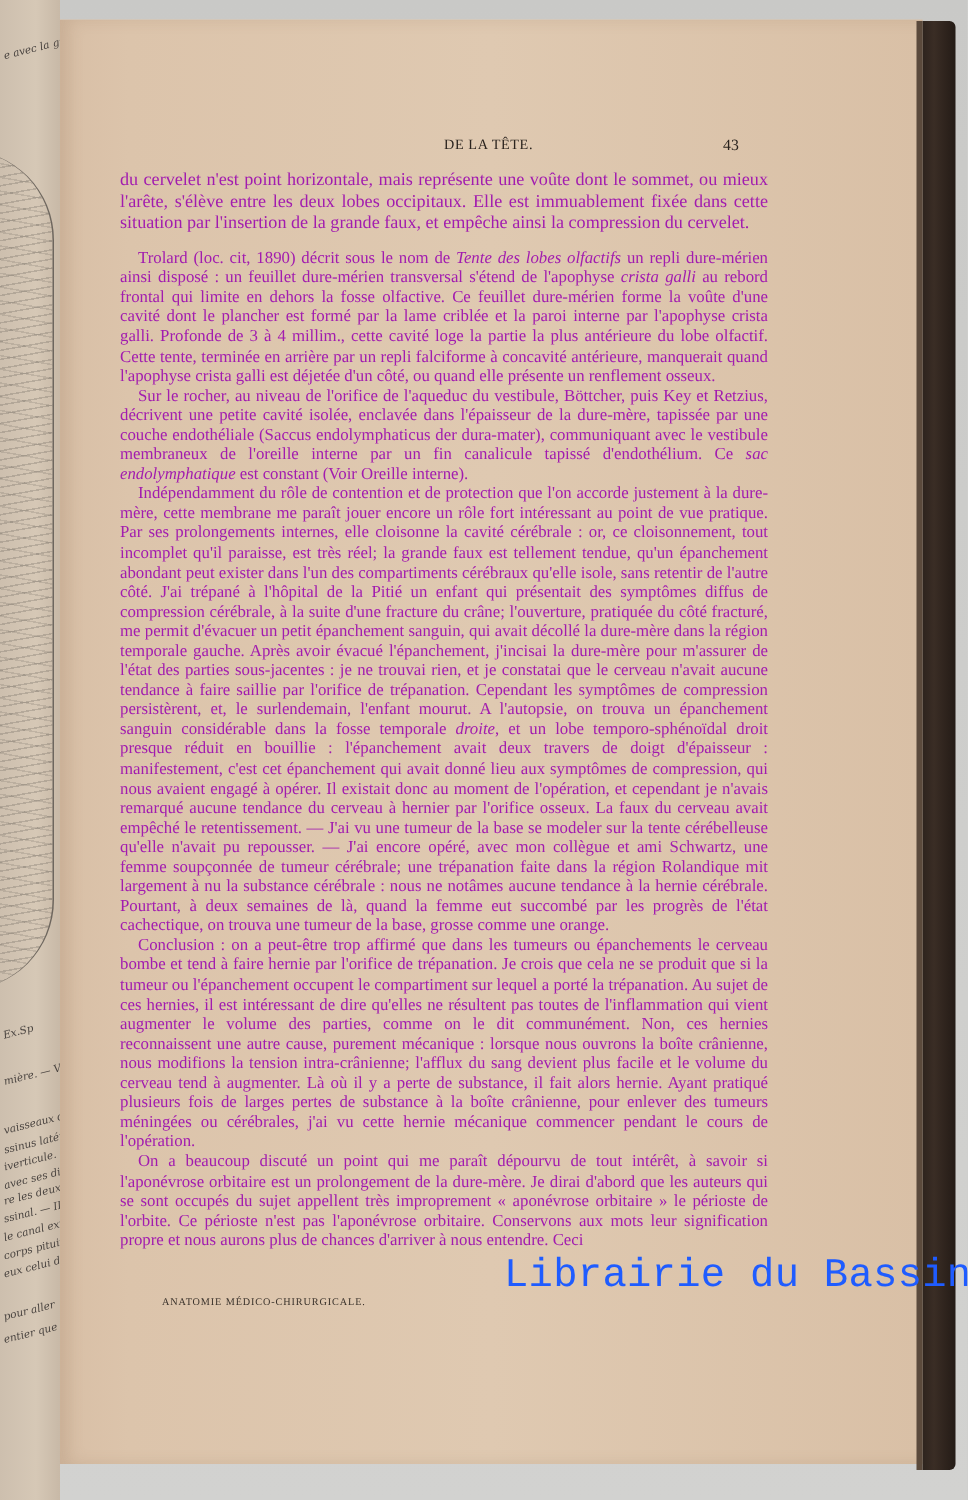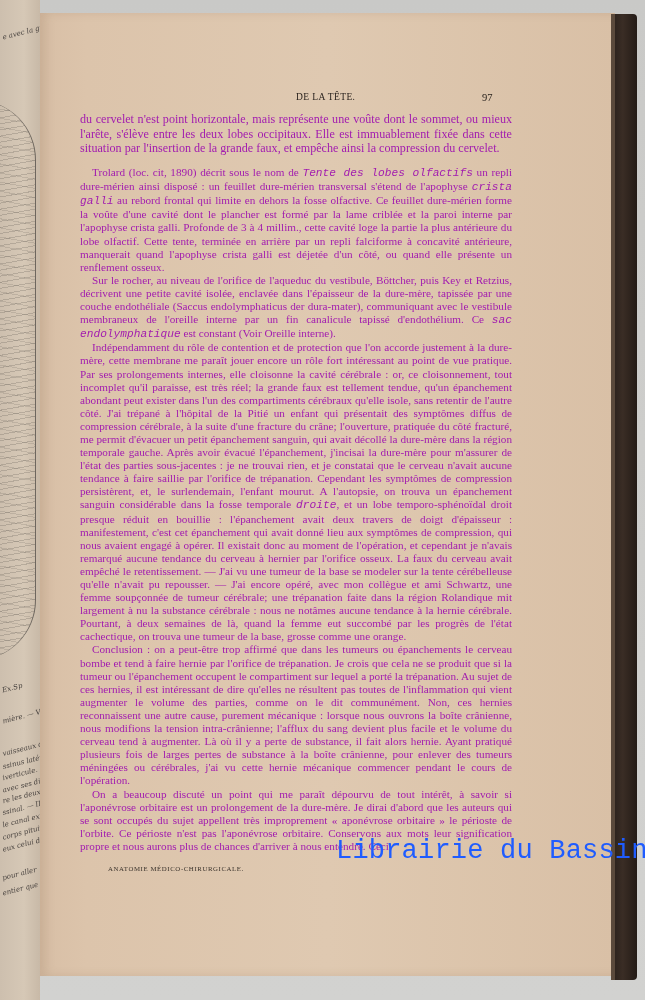--- a/index.html
+++ b/index.html
@@ -12,21 +12,21 @@
   .binding { position:absolute; left:615px; top:14px; width:22px; height:966px; background:linear-gradient(90deg,#2e241e 0%,#3a2d25 35%,#241b16 100%); border-radius:0 4px 4px 0; }
   .binding::after { content:""; position:absolute; left:-4px; top:0; width:4px; height:100%; background:#5b4a3c; }
   .running-head { position:absolute; top:92px; left:40px; width:490px; height:14px; font-family:"Liberation Serif", serif; }
   .running-head .title { position:absolute; left:256px; font-size:9.5px; letter-spacing:0.4px; color:#2a231e; }
   .running-head .pageno { position:absolute; left:442px; font-size:10.5px; color:#2a231e; }
   .body-text { position:absolute; left:80px; top:112px; width:432px; font-family:"Liberation Serif", serif; font-size:12.1px; line-height:14.7px; color:#a21caf; text-align:justify; }
   .body-text p { margin:0; text-indent:0; }
   .body-text p.indent { text-indent:12px; }
   .body-text p.gap { margin-top:10px; }
   .body-text .small { font-size:11.2px; line-height:13.1px; }
-  .body-text em { font-style:italic;font-family:Liberation Mono, monospace; }
+  .body-text em { font-style:italic; }
   .footer-sig { position:absolute; left:108px; top:865px; font-family:"Liberation Serif", serif; font-size:6.8px; letter-spacing:0.6px; color:#3a322b; text-transform:uppercase; }
   .watermark { position:absolute; left:336px; top:836px; font-family:Liberation Mono, monospace; font-size:27px; color:#1f5cff; letter-spacing:0.2px; white-space:nowrap; }
 </style>
 </head>
 <body>
 
 <div class="backdrop"></div>
 
 <div class="prev-page">
   <div class="illus"></div>
@@ -44,21 +44,21 @@
   <span class="frag" style="top:840px">eux celui de l</span>
   <span class="frag" style="top:870px">pour aller</span>
   <span class="frag" style="top:884px">entier que le</span>
 </div>
 
 <div class="page"></div>
 <div class="binding"></div>
 
 <div class="running-head">
   <span class="title">DE LA TÊTE.</span>
-  <span class="pageno">97</span>
+  <span class="pageno">43</span>
 </div>
 
 <div class="body-text">
   <p class="indent" style="text-indent:0">du cervelet n'est point horizontale, mais représente une voûte dont le sommet, ou mieux l'arête, s'élève entre les deux lobes occipitaux. Elle est immuablement fixée dans cette situation par l'insertion de la grande faux, et empêche ainsi la compression du cervelet.</p>
 
   <p class="indent gap small"><span>Trolard (loc. cit, 1890) décrit sous le nom de </span><em>Tente des lobes olfactifs</em><span> un repli dure-mérien ainsi disposé : un feuillet dure-mérien transversal s'étend de l'apophyse </span><em>crista galli</em><span> au rebord frontal qui limite en dehors la fosse olfactive. Ce feuillet dure-mérien forme la voûte d'une cavité dont le plancher est formé par la lame criblée et la paroi interne par l'apophyse crista galli. Profonde de 3 à 4 millim., cette cavité loge la partie la plus antérieure du lobe olfactif. Cette tente, terminée en arrière par un repli falciforme à concavité antérieure, manquerait quand l'apophyse crista galli est déjetée d'un côté, ou quand elle présente un renflement osseux.</span></p>
 
   <p class="indent small"><span>Sur le rocher, au niveau de l'orifice de l'aqueduc du vestibule, Böttcher, puis Key et Retzius, décrivent une petite cavité isolée, enclavée dans l'épaisseur de la dure-mère, tapissée par une couche endothéliale (Saccus endolymphaticus der dura-mater), communiquant avec le vestibule membraneux de l'oreille interne par un fin canalicule tapissé d'endothélium. Ce </span><em>sac endolymphatique</em><span> est constant (Voir Oreille interne).</span></p>
 
   <p class="indent small"><span>Indépendamment du rôle de contention et de protection que l'on accorde justement à la dure-mère, cette membrane me paraît jouer encore un rôle fort intéressant au point de vue pratique. Par ses prolongements internes, elle cloisonne la cavité cérébrale : or, ce cloisonnement, tout incomplet qu'il paraisse, est très réel; la grande faux est tellement tendue, qu'un épanchement abondant peut exister dans l'un des compartiments cérébraux qu'elle isole, sans retentir de l'autre côté. J'ai trépané à l'hôpital de la Pitié un enfant qui présentait des symptômes diffus de compression cérébrale, à la suite d'une fracture du crâne; l'ouverture, pratiquée du côté fracturé, me permit d'évacuer un petit épanchement sanguin, qui avait décollé la dure-mère dans la région temporale gauche. Après avoir évacué l'épanchement, j'incisai la dure-mère pour m'assurer de l'état des parties sous-jacentes : je ne trouvai rien, et je constatai que le cerveau n'avait aucune tendance à faire saillie par l'orifice de trépanation. Cependant les symptômes de compression persistèrent, et, le surlendemain, l'enfant mourut. A l'autopsie, on trouva un épanchement sanguin considérable dans la fosse temporale </span><em>droite</em><span>, et un lobe temporo-sphénoïdal droit presque réduit en bouillie : l'épanchement avait deux travers de doigt d'épaisseur : manifestement, c'est cet épanchement qui avait donné lieu aux symptômes de compression, qui nous avaient engagé à opérer. Il existait donc au moment de l'opération, et cependant je n'avais remarqué aucune tendance du cerveau à hernier par l'orifice osseux. La faux du cerveau avait empêché le retentissement. — J'ai vu une tumeur de la base se modeler sur la tente cérébelleuse qu'elle n'avait pu repousser. — J'ai encore opéré, avec mon collègue et ami Schwartz, une femme soupçonnée de tumeur cérébrale; une trépanation faite dans la région Rolandique mit largement à nu la substance cérébrale : nous ne notâmes aucune tendance à la hernie cérébrale. Pourtant, à deux semaines de là, quand la femme eut succombé par les progrès de l'état cachectique, on trouva une tumeur de la base, grosse comme une orange.</span></p>

